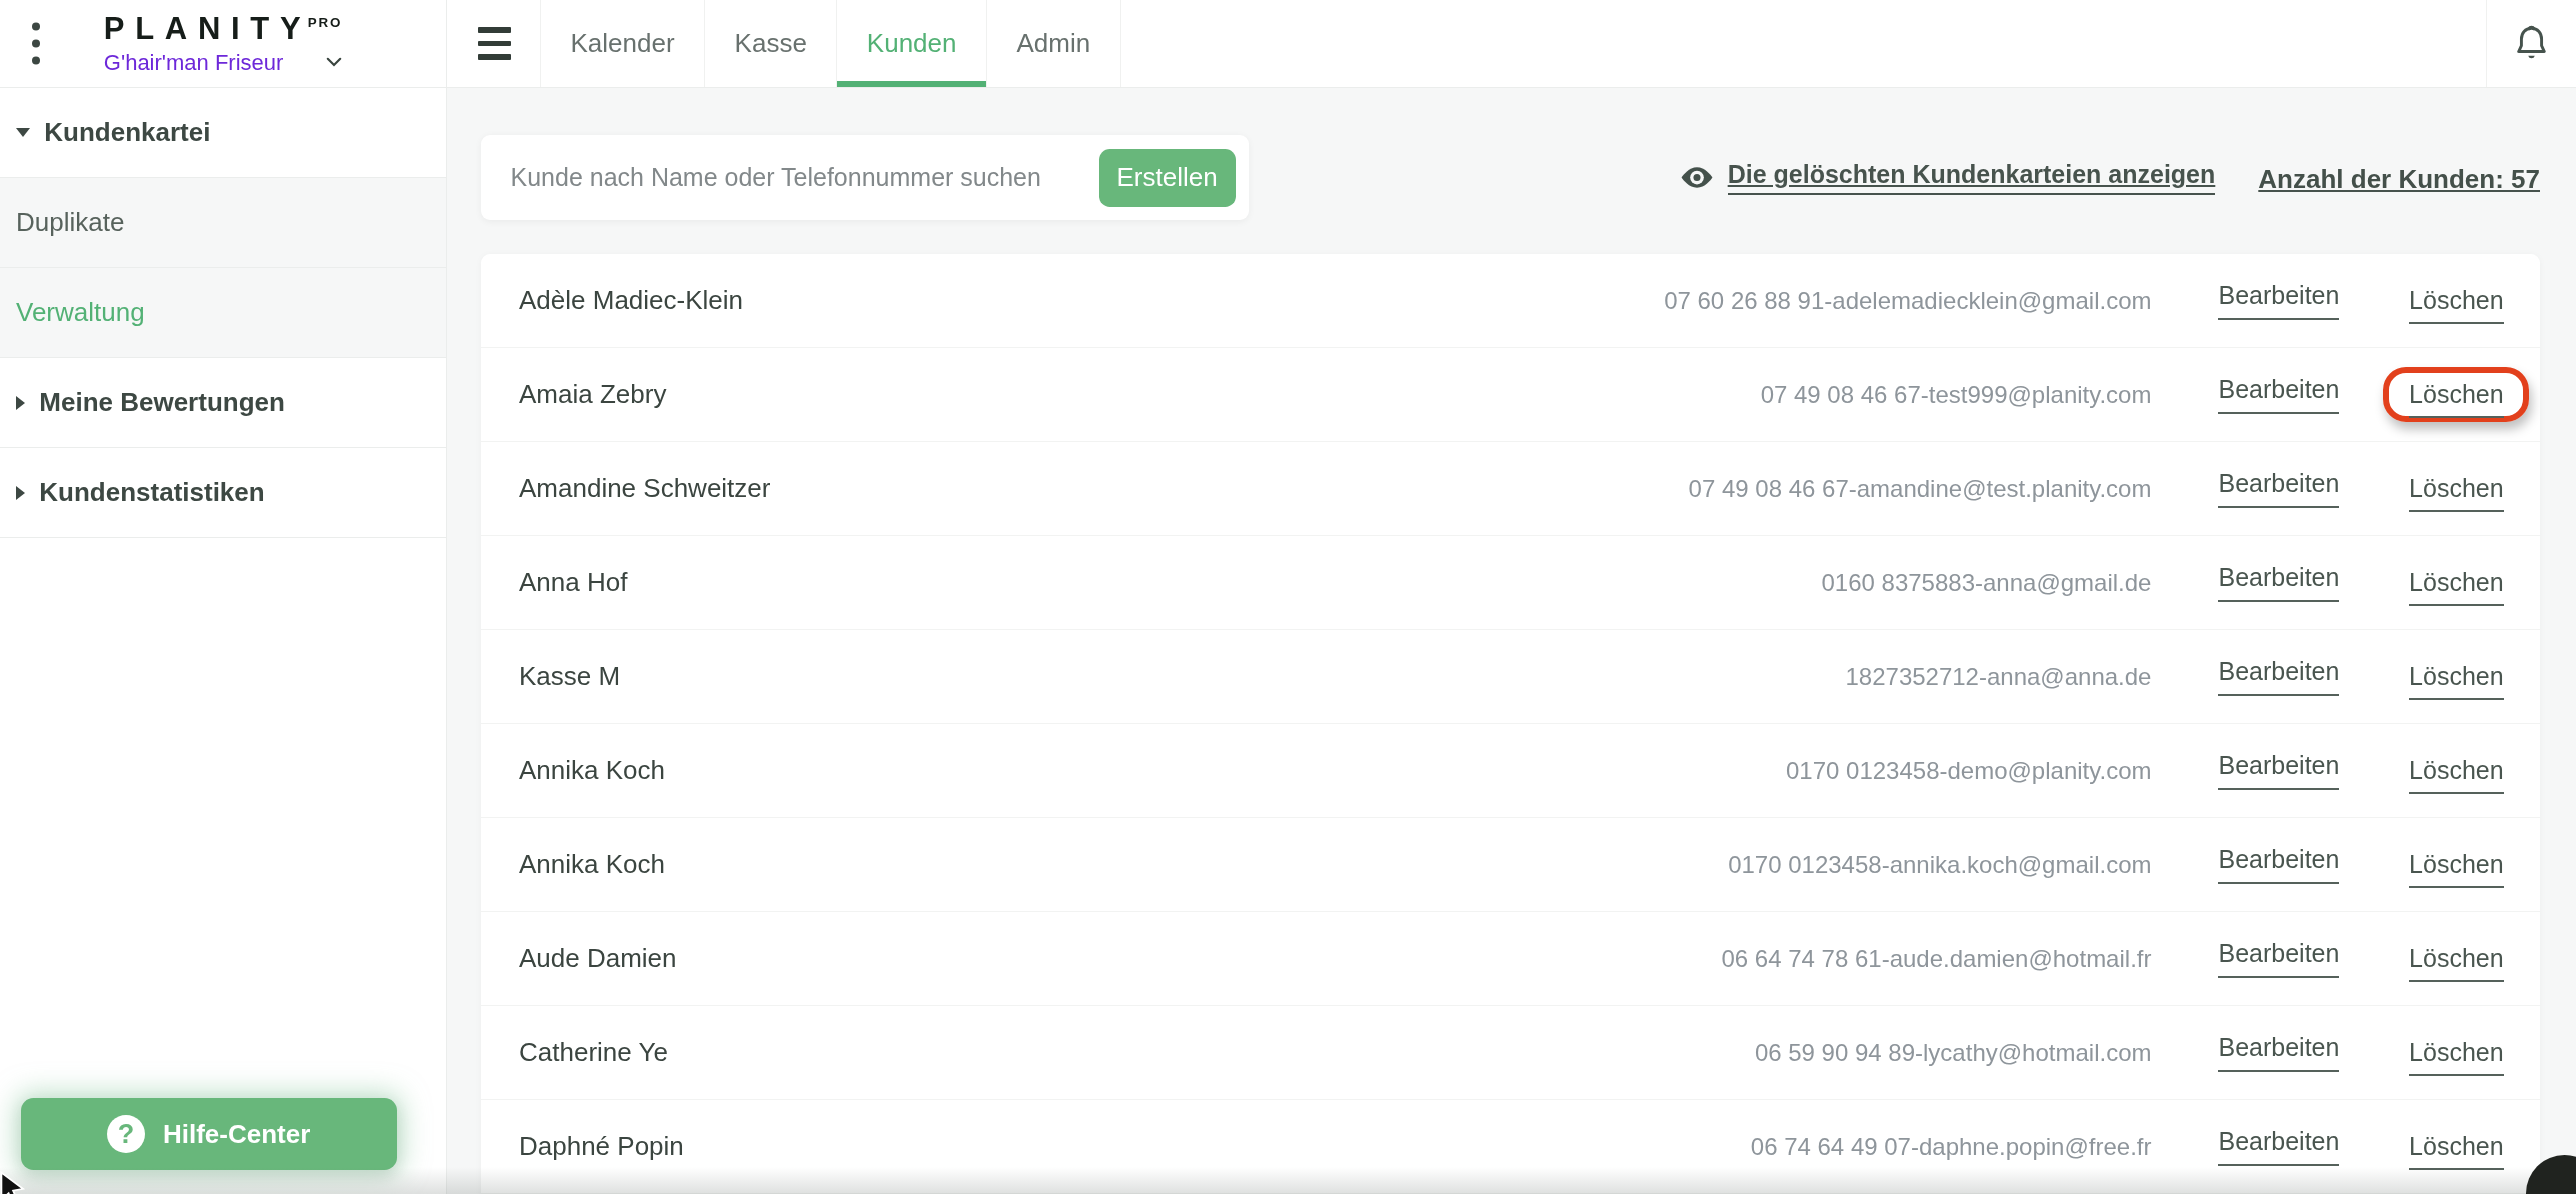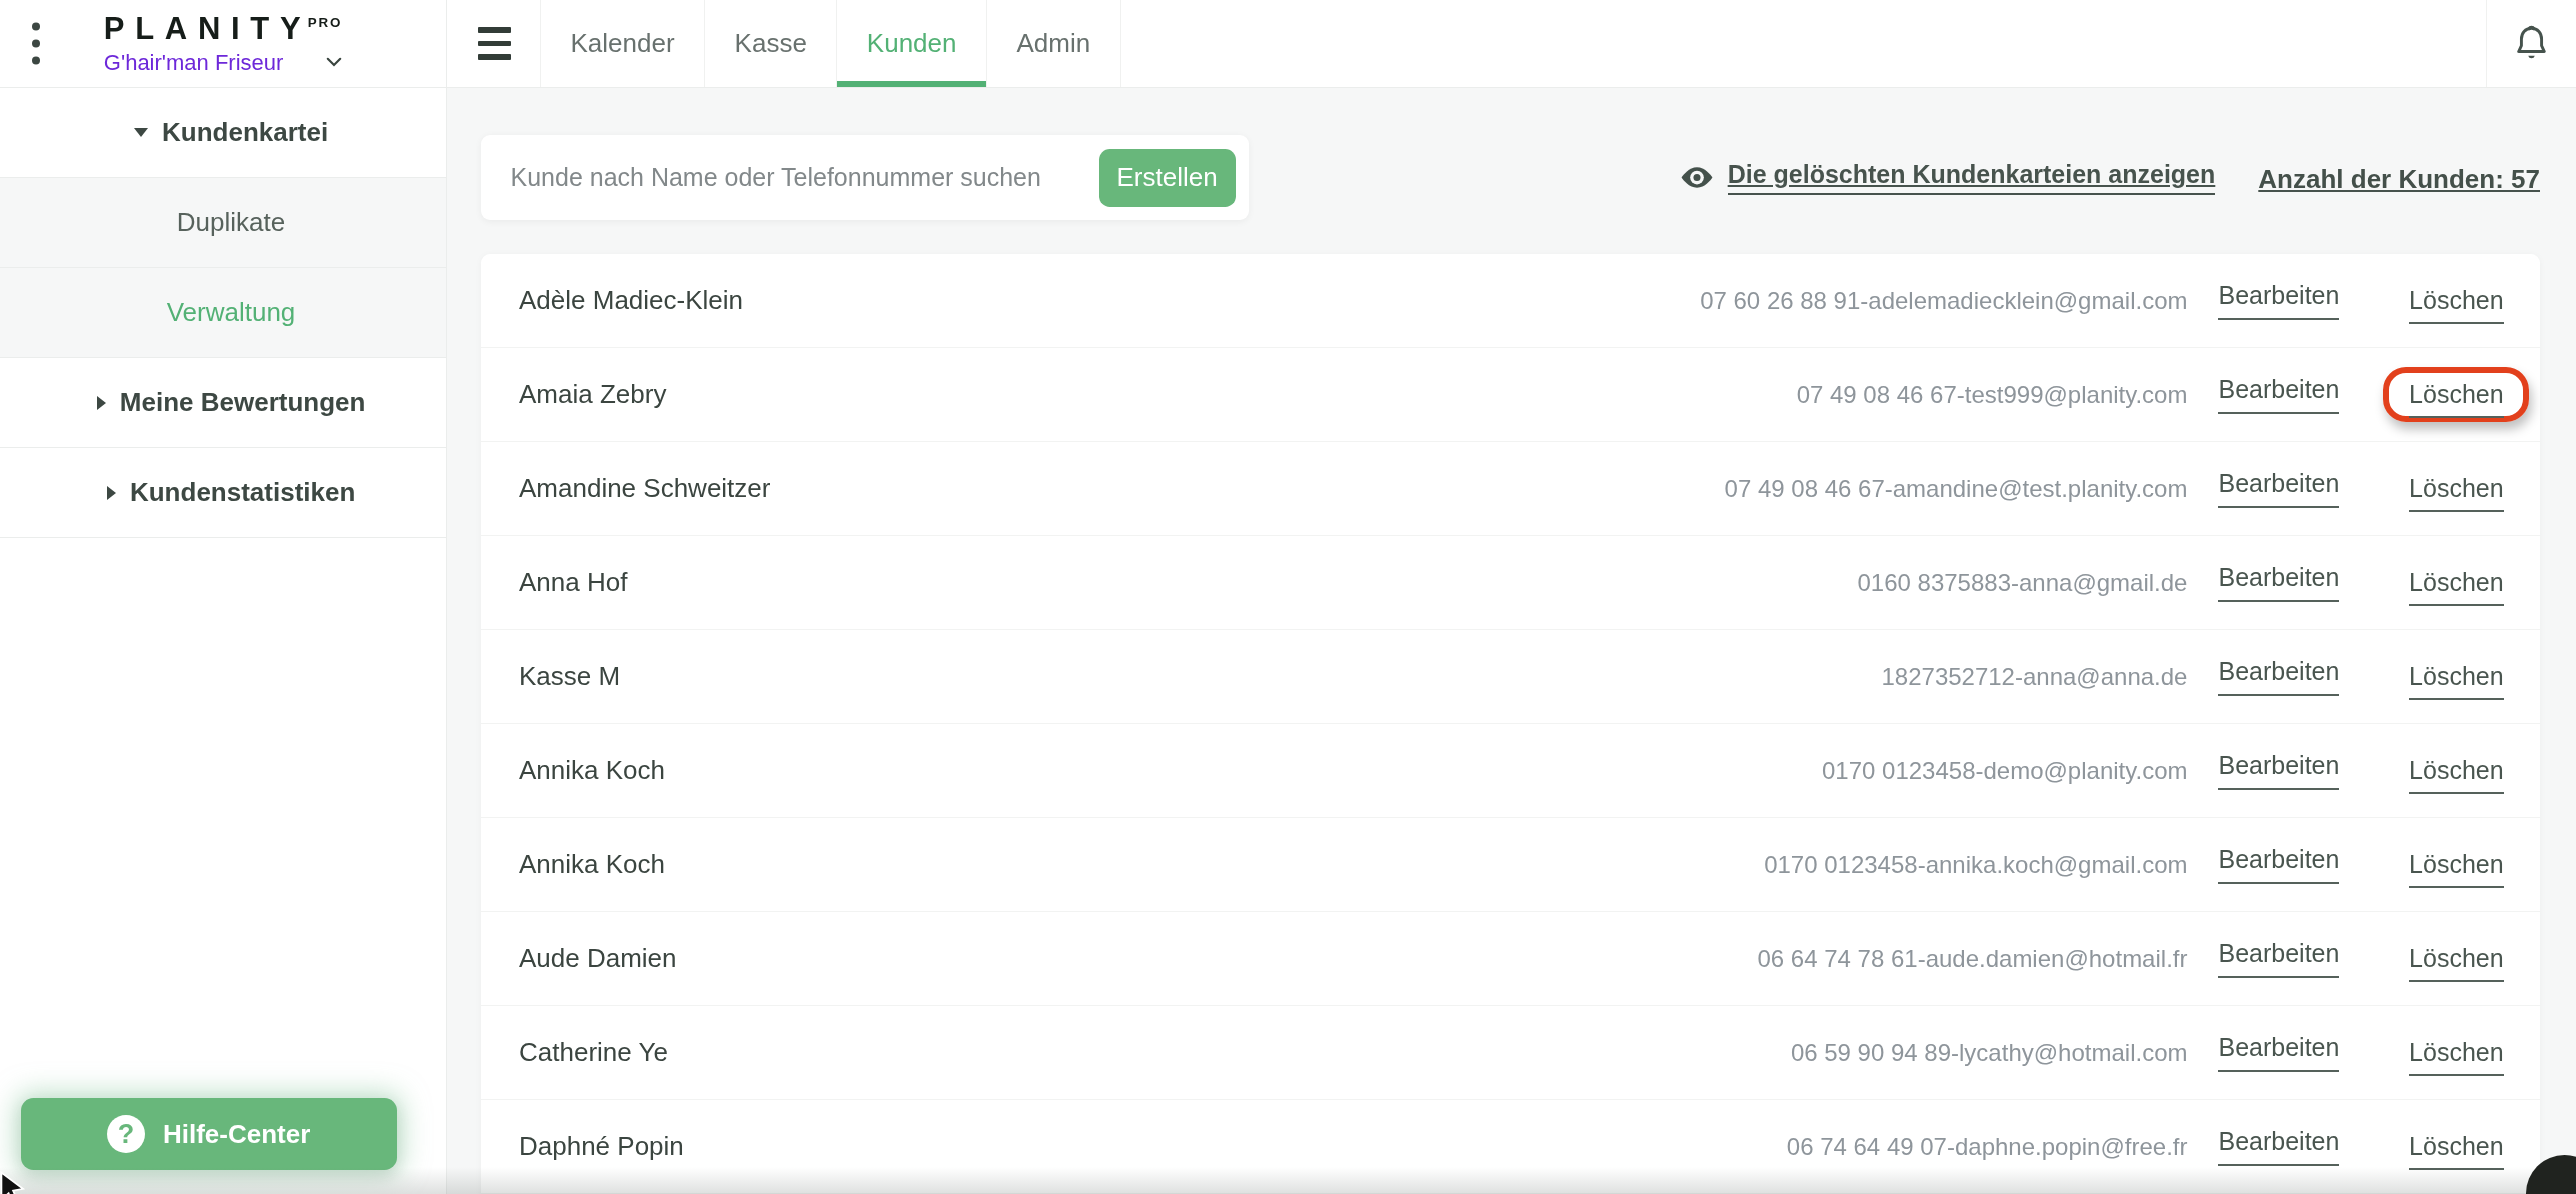--- a/index.html
+++ b/index.html
@@ -37,21 +37,21 @@
   .logo-block{text-align:center;line-height:1;}
   .logo{font-size:31px;font-weight:700;letter-spacing:10.7px;color:#161d19;white-space:nowrap;}
   .logo sup{font-size:13.4px;letter-spacing:1.8px;font-weight:700;vertical-align:12.5px;margin-left:-3.6px;}
   .salon{
     margin-top:7.2px;font-size:22px;color:#6d28d9;
     display:flex;align-items:center;justify-content:space-between;gap:9px;cursor:pointer;
   }
   .side-nav .item{
     height:90px;display:flex;align-items:center;gap:14.3px;
     padding-left:16px;border-bottom:1.8px solid var(--border);
-    font-size:26px;color:#3d4843;cursor:pointer;background:#fff;justify-content:center;
+    font-size:26px;color:#3d4843;cursor:pointer;background:#fff;
   }
   .item.top{font-weight:700;}
   .item.sub{background:#f6f7f7;font-weight:400;color:#57625c;}
   .item.sub.active{color:var(--accent);}
   .caret-down{width:0;height:0;border-left:7.2px solid transparent;border-right:7.2px solid transparent;border-top:9px solid #3d4843;}
   .caret-right{width:0;height:0;border-top:7.2px solid transparent;border-bottom:7.2px solid transparent;border-left:9px solid #3d4843;}
   .help-btn{
     position:absolute;left:20.6px;bottom:24px;width:376px;height:72px;
     border:none;border-radius:12.5px;background:var(--btn-green);color:#fff;
     font-family:inherit;font-size:26px;font-weight:700;
@@ -114,21 +114,21 @@
   .row{
     display:flex;align-items:center;height:94px;
     padding:0 10.7px 0 38px;border-bottom:1.8px solid var(--row-border);
   }
   .row-name{flex:1;font-size:26px;color:#3b4540;}
   .row-contact{font-size:24px;color:var(--muted);margin-right:31px;white-space:nowrap;margin-left:21px;}
   .action{
     font-size:25px;color:#49554f;text-decoration:none;cursor:pointer;
     padding-bottom:8px;border-bottom:2.7px solid #55615b;white-space:nowrap;
   }
-  .edit{margin-right:44px;}
+  .edit{margin-right:44px;margin-left:36px;}
   .delete-wrap{display:inline-block;padding:7.2px 19.7px;border:6.3px solid transparent;border-radius:23px;}
   .delete-wrap.highlight{border-color:var(--hl-red);box-shadow:2.7px 7.2px 10.7px rgba(0,0,0,.25);}
   
   .bottom-fade{
     position:absolute;left:0;right:0;bottom:0;height:27px;pointer-events:none;
     background:linear-gradient(to top, rgba(90,100,95,.20), rgba(90,100,95,0));
   }
   .corner-blob{
     position:absolute;right:-27px;bottom:-38px;width:77px;height:77px;border-radius:50%;
     background:#20231f;

